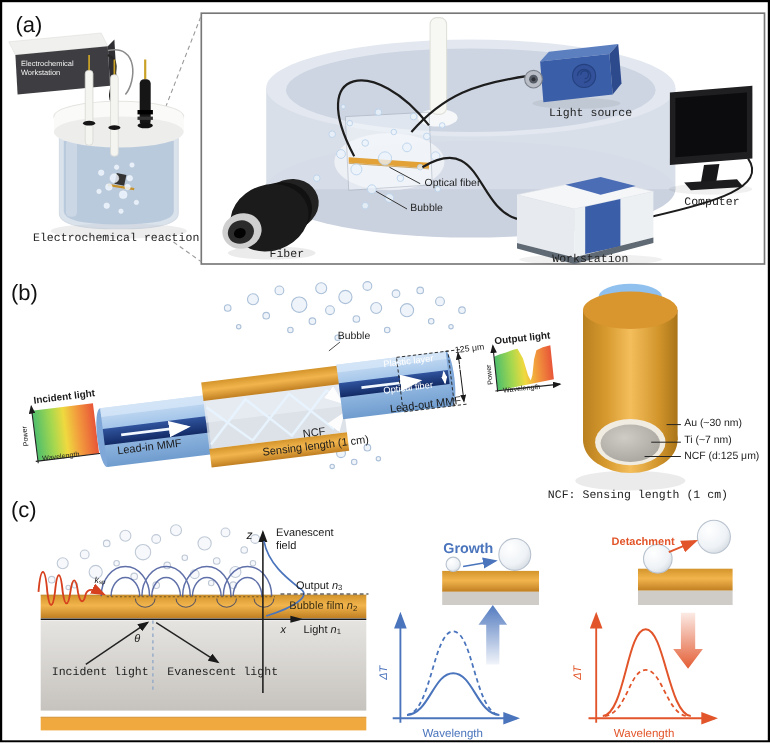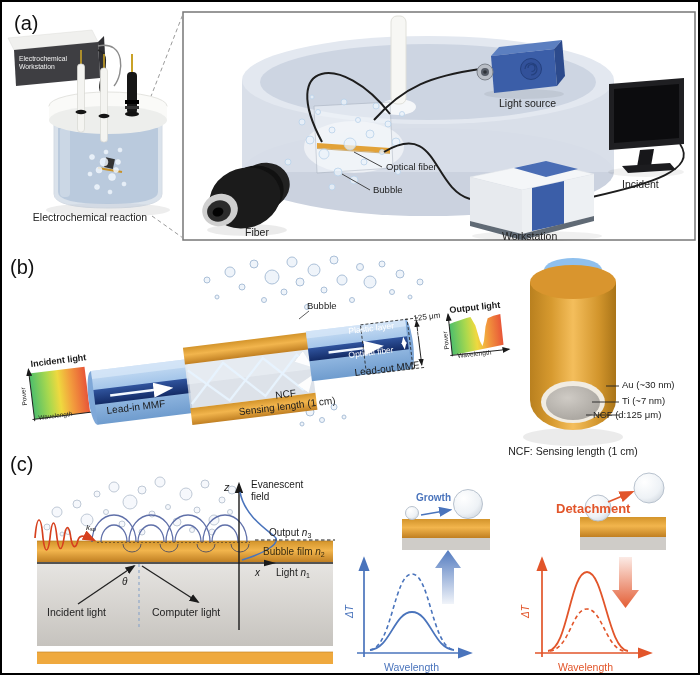--- a/index.html
+++ b/index.html
@@ -2,21 +2,21 @@
 <html><head>
 <meta charset="utf-8">
 <style>
   html,body{margin:0;padding:0;background:#fff;}
   .fig{position:relative;width:700px;height:675px;background:#fff;border:2px solid #000;
        box-sizing:border-box;overflow:hidden;font-family:"Liberation Sans",sans-serif;}
   .abs{position:absolute;}
   .lb{position:absolute;font-family:"Liberation Sans",sans-serif;color:#1a1a1a;
       white-space:nowrap;transform-origin:left top;line-height:1.15;}
   .panel-letter{font-size:20px;color:#111;}
-  .dev{font-size:10.5px;color:#222;}
+  .dev{font-size:10.5px;color:#222;font-family:Liberation Mono, monospace;}
   .sm{font-size:9.5px;color:#222;}
   .tiny{font-size:6.5px;color:#222;}
   .wrap{white-space:normal;}
   .wt{color:#f2f2f2;font-size:6.8px;}
   .white{color:#fff;}
   .blue{color:#4a74bc;}
   .orange{color:#e2552a;}
   .it{font-style:italic;}
   .b600{font-weight:600;}
   .ctr{text-align:center;}
@@ -453,21 +453,21 @@
   </g>
 </svg>
 
 <div class="lb panel-letter" style="left:12px;top:10px">(a)</div>
 <div class="lb wt wrap" style="left:17px;top:53px;width:64px">Electrochemical Workstation</div>
 <div class="lb dev ctr" style="left:28px;top:209px;width:120px">Electrochemical reaction</div>
 <div class="lb sm" style="left:384px;top:160px">Optical fiber</div>
 <div class="lb sm" style="left:371px;top:183px">Bubble</div>
 <div class="lb dev" style="left:243px;top:224px">Fiber</div>
 <div class="lb dev" style="left:497px;top:95px">Light source</div>
-<div class="lb dev" style="left:620px;top:176px">Incident</div>
+<div class="lb dev" style="left:620px;top:176px">Computer</div>
 <div class="lb dev" style="left:500px;top:228px">Workstation</div>
 
 <div class="lb panel-letter" style="left:8px;top:254px">(b)</div>
 <div class="lb b600" style="left:28px;top:357px;font-size:9px;transform:rotate(-7deg)">Incident light</div>
 <div class="lb tiny" style="left:19px;top:404px;transform:rotate(-96deg)">Power</div>
 <div class="lb tiny" style="left:36px;top:412px;transform:rotate(-7deg)">Wavelength</div>
 <div class="lb" style="left:104px;top:403px;font-size:10px;transform:rotate(-7deg)">Lead-in MMF</div>
 <div class="lb sm" style="left:305px;top:299px">Bubble</div>
 <div class="lb ctr" style="left:206px;top:396px;width:155px;font-size:10px;transform:rotate(-7deg);white-space:normal">
   <span style="display:block">NCF</span>
@@ -476,34 +476,34 @@
 <div class="lb white" style="left:346px;top:325px;font-size:8.5px;transform:rotate(-7deg)">Plastic layer</div>
 <div class="lb white" style="left:346px;top:349px;font-size:8.5px;transform:rotate(-7deg)">Optical fiber</div>
 <div class="lb white" style="left:409px;top:329px;font-size:7.5px;transform:rotate(-7deg)">50 μm</div>
 <div class="lb" style="left:411px;top:312px;font-size:8px;transform:rotate(-7deg)">125 μm</div>
 <div class="lb" style="left:352px;top:365px;font-size:10px;transform:rotate(-7deg)">Lead-out MMF</div>
 <div class="lb b600" style="left:447px;top:303px;font-size:9px;transform:rotate(-6deg)">Output light</div>
 <div class="lb tiny" style="left:441px;top:348px;transform:rotate(-96deg)">Power</div>
 <div class="lb tiny" style="left:455px;top:350px;transform:rotate(-6deg)">Wavelength</div>
 <div class="lb sm" style="left:620px;top:378px">Au (~30 nm)</div>
 <div class="lb sm" style="left:620px;top:394px">Ti (~7 nm)</div>
-<div class="lb sm" style="left:591px;top:408px">NCF (d:125 μm)</div>
+<div class="lb sm" style="left:620px;top:408px">NCF (d:125 μm)</div>
 <div class="lb dev ctr" style="left:496px;top:443px;width:150px">NCF: Sensing length (1 cm)</div>
 
 <div class="lb panel-letter" style="left:8px;top:451px">(c)</div>
 <div class="lb wrap" style="left:249px;top:477px;width:70px;font-size:10px">Evanescent field</div>
 <div class="lb it" style="left:222px;top:479px;font-size:11px">z</div>
 <div class="lb" style="left:84px;top:521px;font-size:8px"><span class="it">k</span><sub class="s">sp</sub></div>
 <div class="lb" style="left:267px;top:525px;font-size:10px"><span>Output </span><span class="it">n</span><sub class="s">3</sub></div>
 <div class="lb" style="left:261px;top:544px;font-size:10px;color:#3a2d10"><span>Bubble film </span><span class="it">n</span><sub class="s">2</sub></div>
 <div class="lb" style="left:274px;top:565px;font-size:10px"><span>Light </span><span class="it">n</span><sub class="s">1</sub></div>
 <div class="lb it" style="left:253px;top:565px;font-size:10px">x</div>
 <div class="lb it" style="left:120px;top:574px;font-size:10px">θ</div>
 <div class="lb dev" style="left:45px;top:604px">Incident light</div>
-<div class="lb dev" style="left:150px;top:604px">Computer light</div>
-<div class="lb blue b600" style="left:414px;top:490px;font-size:10px">Growth</div>
-<div class="lb orange b600" style="left:554px;top:500px;font-size:13px">Detachment</div>
+<div class="lb dev" style="left:150px;top:604px">Evanescent light</div>
+<div class="lb blue b600" style="left:401px;top:490px;font-size:13px">Growth</div>
+<div class="lb orange b600" style="left:554px;top:485px;font-size:10px">Detachment</div>
 <div class="lb blue it" style="left:342px;top:616px;font-size:10px;transform:rotate(-90deg)">ΔT</div>
 <div class="lb blue" style="left:382px;top:659px;font-size:10.5px">Wavelength</div>
 <div class="lb orange it" style="left:518px;top:616px;font-size:10px;transform:rotate(-90deg)">ΔT</div>
 <div class="lb orange" style="left:556px;top:659px;font-size:10.5px">Wavelength</div>
 
 </div>
 
 </body></html>

